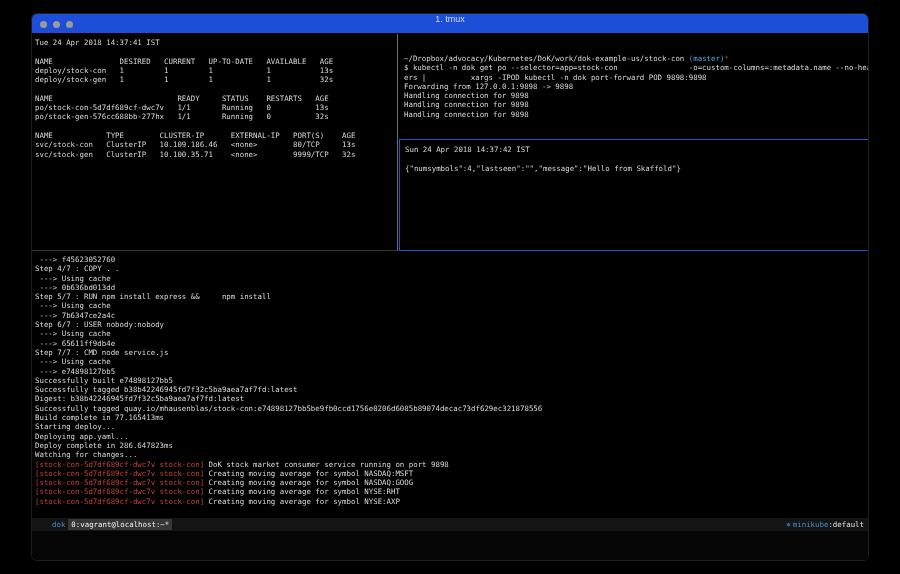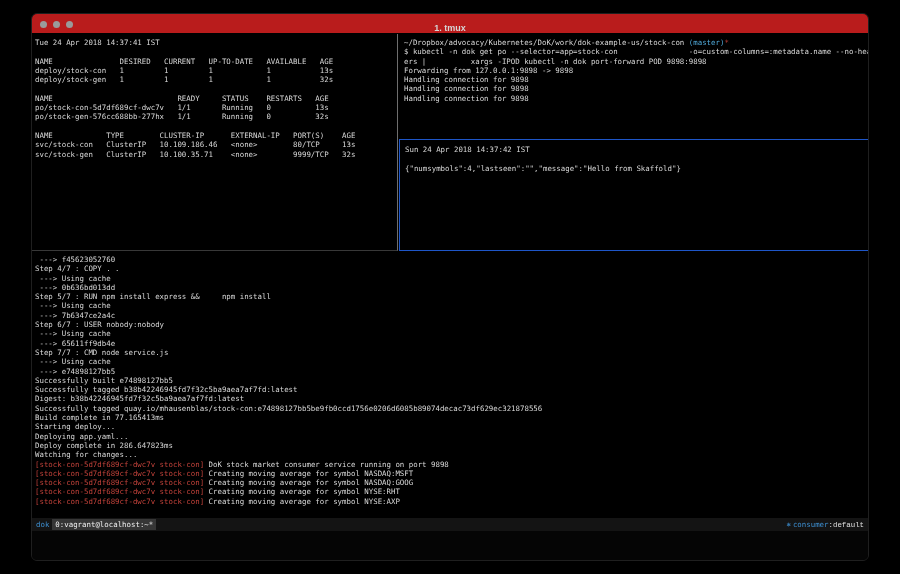--- a/index.html
+++ b/index.html
@@ -7,59 +7,59 @@
   body { font-family:"DejaVu Sans Mono", monospace; }
 
   .page { position:relative; width:900px; height:574px; background:#000; }
 
   .window {
     position:absolute; left:31px; top:13px; width:838px; height:548px;
     background:#050505; border:1px solid #1f1f1f; border-radius:6px; overflow:hidden;
   }
 
   .titlebar {
-    position:relative; height:20px; background:#b91c1c;
+    position:relative; height:20px; background:#1d4ed8;
     border-bottom:1px solid #000;
-    display:flex; align-items:flex-end;font-weight:bold;
+    display:flex; align-items:flex-start;
   }
   .traffic-lights { position:absolute; left:8px; top:0; height:20px; display:flex; align-items:center; gap:6px; }
   .tl { width:7px; height:7px; border-radius:50%; background:#9a9a9a; display:inline-block; }
   .title {
     flex:1; text-align:center; color:#d6d6d6; font-size:9px;
     font-family:"Liberation Sans", sans-serif;
   }
 
   .panes { position:relative; width:100%; height:484px; background:#000; }
   .pane {
     position:absolute; overflow:hidden; background:#000;
     color:#d9d9d9; font-size:7.4px; white-space:pre;
   }
   .tline { height:9.3px; line-height:9.3px; white-space:pre; }
 
   .pane-top-left  { left:0; top:0; width:366px; height:217px; padding:4px 2px 16px 3px;
                     border-right:1px solid #6e6e6e; border-bottom:1px solid #383838; }
-  .pane-top-right { left:367px; top:0; right:0; width:471px; height:105px; padding:4px 0 0 5px; }
+  .pane-top-right { left:367px; top:0; right:0; width:471px; height:105px; padding:20px 0 0 5px; }
   .pane-mid-right { left:367px; top:105px; right:0; width:471px; height:112px; padding:5px 0 0 5px;
                     border:1px solid #1e56c8; border-right:none; }
   .pane-bottom    { left:0; top:217px; width:838px; height:267px; padding:4px 0 4px 3px; }
 
   .c-cyan { color:#4fa8d8; }
   .c-red  { color:#c2423a; }
 
   .statusbar {
     position:relative; height:13px; background:#141414;
     display:flex; align-items:center; font-size:7.4px; color:#e0e0e0;
-    padding-left:3px;
+    padding-left:19px;
   }
   .session { color:#3d8fd1; padding:0 3px 0 1px; }
   .winlabel { background:#363636; color:#f0f0f0; padding:0 3px; height:11px; line-height:11px; }
   .sb-spacer { flex:1; }
   .k8s-icon { color:#3d8fd1; margin-right:2px; }
   .kube-ctx { color:#3d8fd1; }
-  .kube-ns  { color:#e0e0e0; margin-right:4px;font-family:Liberation Mono, monospace; }
+  .kube-ns  { color:#e0e0e0; margin-right:4px; }
   .window-bottom-fill { height:31px; background:#050505; }
 </style>
 </head>
 <body>
 
 <div class="page">
   <div class="window">
 
     <div class="titlebar">
       <div class="traffic-lights">
@@ -75,19 +75,19 @@
       <div class="pane pane-top-right"><div class="tline"><span>~/Dropbox/advocacy/Kubernetes/DoK/work/dok-example-us/stock-con </span><span class="c-cyan">(master)</span><span class="c-red">*</span></div><div class="tline">$ kubectl -n dok get po --selector=app=stock-con                -o=custom-columns=:metadata.name --no-head</div><div class="tline">ers |          xargs -IPOD kubectl -n dok port-forward POD 9898:9898</div><div class="tline">Forwarding from 127.0.0.1:9898 -&gt; 9898</div><div class="tline">Handling connection for 9898</div><div class="tline">Handling connection for 9898</div><div class="tline">Handling connection for 9898</div></div>
       <div class="pane pane-mid-right"><div class="tline">Sun 24 Apr 2018 14:37:42 IST</div><div class="tline"></div><div class="tline">{"numsymbols":4,"lastseen":"","message":"Hello from Skaffold"}</div></div>
       <div class="pane pane-bottom"><div class="tline"> ---&gt; f45623052760</div><div class="tline">Step 4/7 : COPY . .</div><div class="tline"> ---&gt; Using cache</div><div class="tline"> ---&gt; 0b636bd013dd</div><div class="tline">Step 5/7 : RUN npm install express &amp;&amp;     npm install</div><div class="tline"> ---&gt; Using cache</div><div class="tline"> ---&gt; 7b6347ce2a4c</div><div class="tline">Step 6/7 : USER nobody:nobody</div><div class="tline"> ---&gt; Using cache</div><div class="tline"> ---&gt; 65611ff9db4e</div><div class="tline">Step 7/7 : CMD node service.js</div><div class="tline"> ---&gt; Using cache</div><div class="tline"> ---&gt; e74898127bb5</div><div class="tline">Successfully built e74898127bb5</div><div class="tline">Successfully tagged b38b42246945fd7f32c5ba9aea7af7fd:latest</div><div class="tline">Digest: b38b42246945fd7f32c5ba9aea7af7fd:latest</div><div class="tline">Successfully tagged quay.io/mhausenblas/stock-con:e74898127bb5be9fb0ccd1756e0206d6085b89074decac73df629ec321878556</div><div class="tline">Build complete in 77.165413ms</div><div class="tline">Starting deploy...</div><div class="tline">Deploying app.yaml...</div><div class="tline">Deploy complete in 286.647823ms</div><div class="tline">Watching for changes...</div><div class="tline"><span class="c-red">[stock-con-5d7df689cf-dwc7v stock-con]</span><span> DoK stock market consumer service running on port 9898</span></div><div class="tline"><span class="c-red">[stock-con-5d7df689cf-dwc7v stock-con]</span><span> Creating moving average for symbol NASDAQ:MSFT</span></div><div class="tline"><span class="c-red">[stock-con-5d7df689cf-dwc7v stock-con]</span><span> Creating moving average for symbol NASDAQ:GOOG</span></div><div class="tline"><span class="c-red">[stock-con-5d7df689cf-dwc7v stock-con]</span><span> Creating moving average for symbol NYSE:RHT</span></div><div class="tline"><span class="c-red">[stock-con-5d7df689cf-dwc7v stock-con]</span><span> Creating moving average for symbol NYSE:AXP</span></div></div>
     </div>
 
     <div class="statusbar">
       <span class="session">dok</span>
       <span class="winlabel">0:vagrant@localhost:~*</span>
       <span class="sb-spacer"></span>
       <span class="k8s-icon">⎈</span>
-      <span class="kube-ctx">consumer</span>
+      <span class="kube-ctx">minikube</span>
       <span class="kube-ns">:default</span>
     </div>
 
     <div class="window-bottom-fill"></div>
   </div>
 </div>
 
 </body></html>

